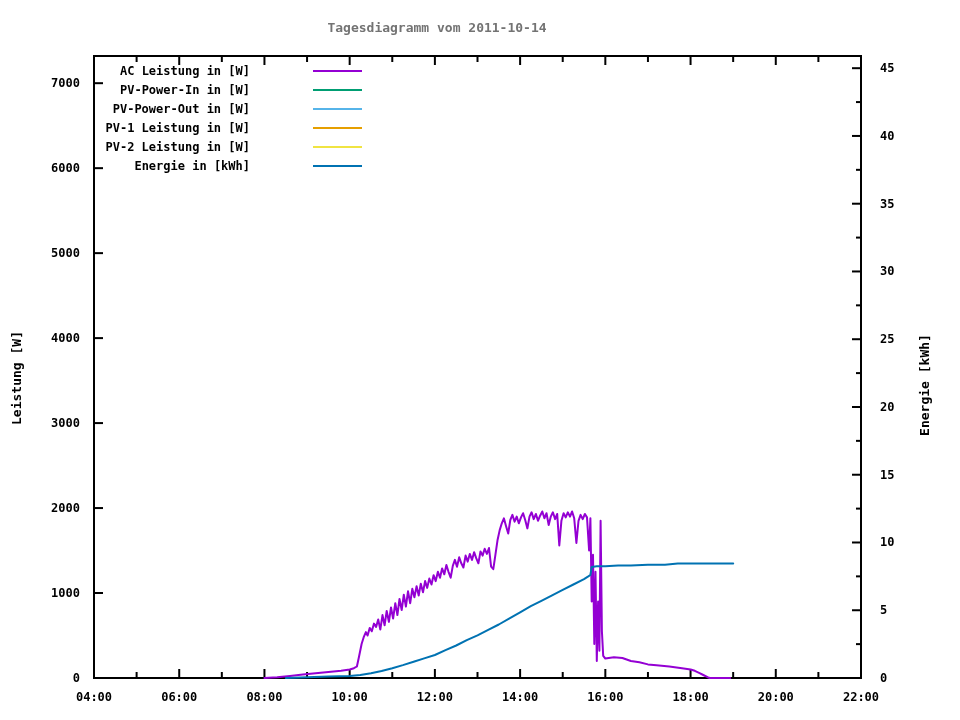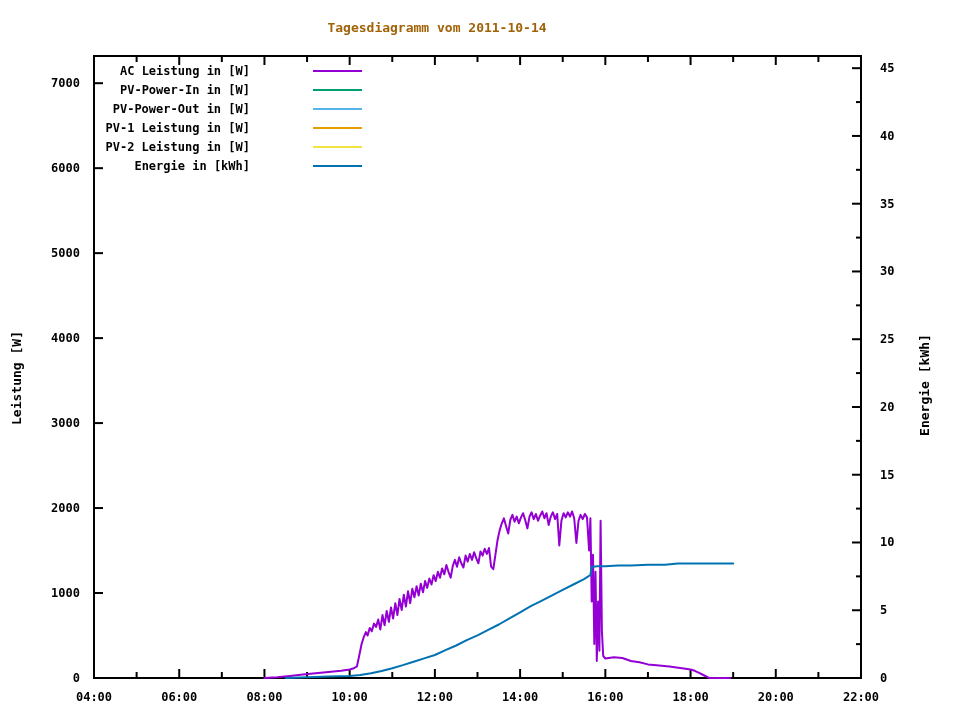--- a/index.html
+++ b/index.html
@@ -1,19 +1,19 @@
 <!DOCTYPE html>
 <html><head>
 <meta charset="utf-8">
 <style>
   html,body{margin:0;padding:0;background:#fff;}
   .stage{position:relative;width:960px;height:720px;background:#fff;overflow:hidden;
          font-family:"DejaVu Sans Mono",monospace;}
   .title{position:absolute;left:437px;top:20px;transform:translateX(-50%);
-         font:bold 13px "DejaVu Sans Mono",monospace;color:#a16207;white-space:nowrap;}
+         font:bold 13px "DejaVu Sans Mono",monospace;color:#737373;white-space:nowrap;}
   .ylabel{position:absolute;left:16px;top:378px;transform:translate(-50%,-50%) rotate(-90deg);
           font:bold 13px "DejaVu Sans Mono",monospace;color:#000;white-space:nowrap;}
   .y2label{position:absolute;left:924px;top:385px;transform:translate(-50%,-50%) rotate(-90deg);
            font:bold 13px "DejaVu Sans Mono",monospace;color:#000;white-space:nowrap;}
   svg{position:absolute;left:0;top:0;}
   svg text{font:bold 12px "DejaVu Sans Mono",monospace;fill:#000;}
 </style>
 </head>
 <body>
 

